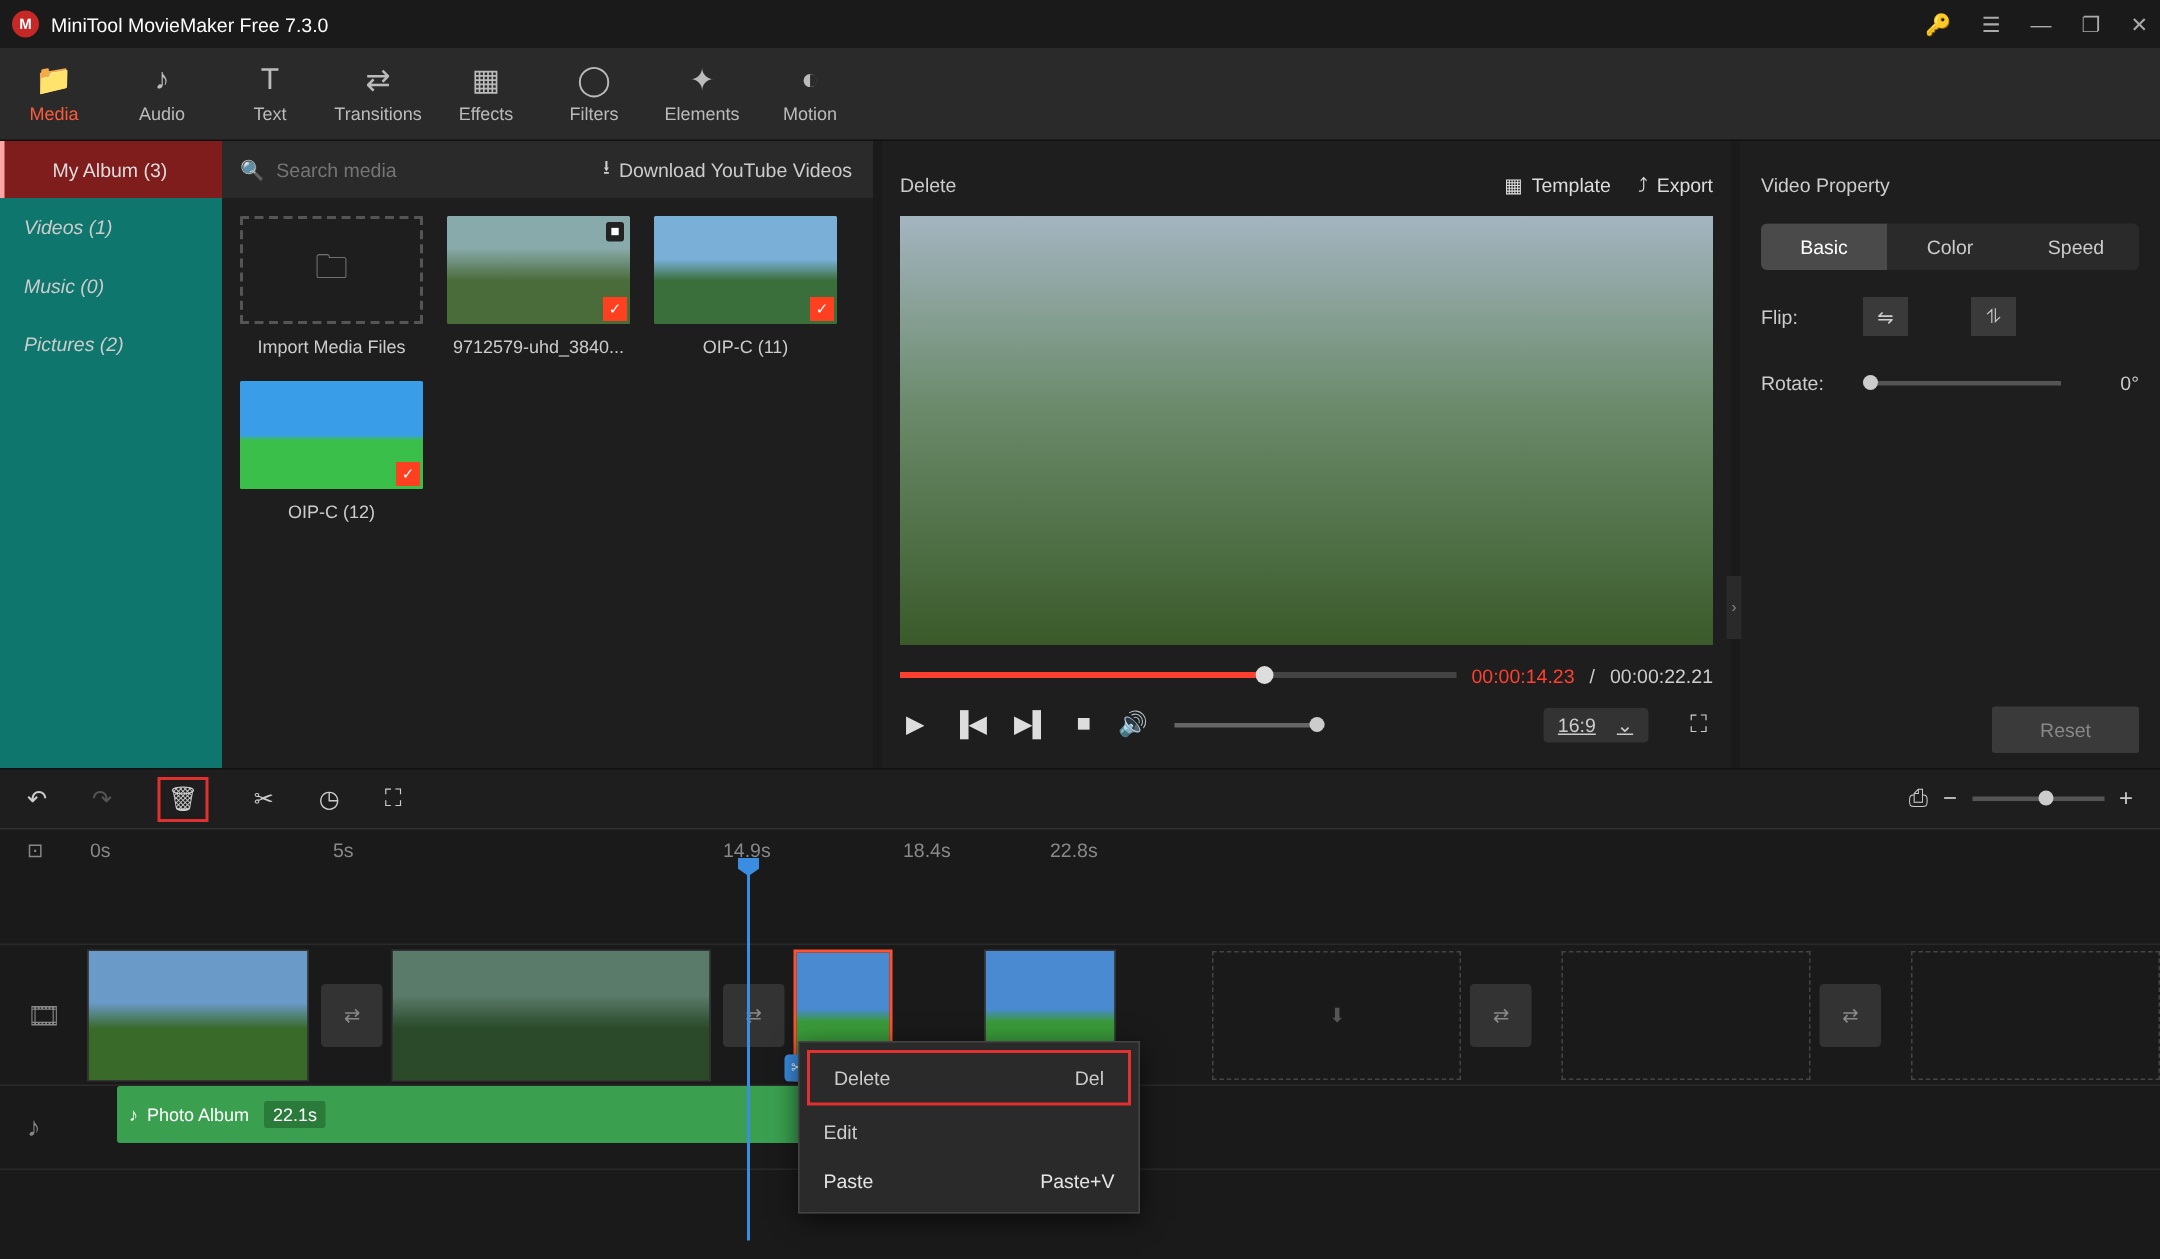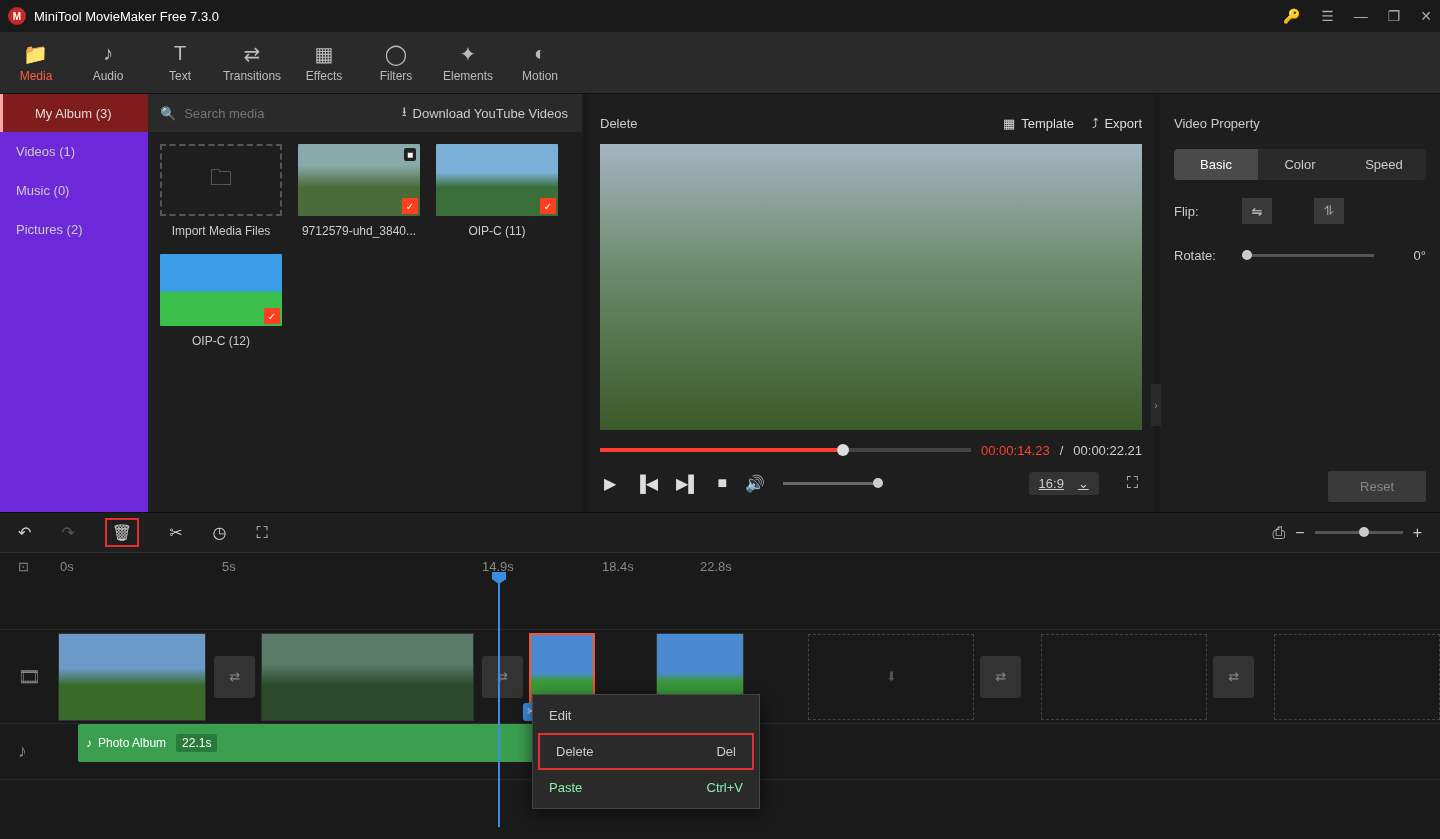--- a/index.html
+++ b/index.html
@@ -16,21 +16,21 @@
 .tool-item .ticon { font-size: 20px; height: 22px; display:flex; align-items:center;}
 .tool-item .tlabel { font-size: 12px; }
 .main { display: flex; height: 418px; }
 .left-panel { width: 582px; display: flex; flex-direction: column; background: #1a1a1a;}
 .album-row { display: flex; height: 38px; align-items: center; background:#2a2a2a;}
 .album-tab { width:148px; padding: 0 32px; height:100%; display:flex;align-items:center; color: #ddd; background:#7f1d1d; border-left:3px solid #fca5a5; }
 .search-area { flex:1; display:flex; align-items:center; padding: 0 12px; color:#888; gap:8px;}
 .search-area input { background:transparent; border:none; color:#ccc; outline:none; flex:1; font-size:13px;}
 .dl-link { display:flex; align-items:center; gap:6px; padding-right:14px; color:#ccc; cursor:pointer;}
 .left-body { display:flex; flex:1; }
-.cat-list { width:148px; background:#6d28d9; }
+.cat-list { width:148px; background:#0f766e;font-style:italic; }
 .cat-item { padding: 12px 16px; color:#ccc; cursor:pointer; }
 .media-grid { flex:1; padding:12px; display:flex; flex-wrap:wrap; gap:16px; align-content:flex-start; background:#1e1e1e;}
 .media-card { width:122px; display:flex; flex-direction:column; align-items:center; gap:8px;}
 .thumb { width:122px; height:72px; background:#555; position:relative; border-radius:1px;}
 .thumb.import { border:2px dashed #555; background:transparent; display:flex; align-items:center; justify-content:center; color:#888; font-size:22px;}
 .thumb .badge-vid { position:absolute; top:4px; right:4px; background:#222; color:#fff; font-size:10px; padding:1px 3px; border-radius:2px;}
 .thumb .badge-chk { position:absolute; bottom:2px; right:2px; width:16px; height:16px; background:#ff4020; color:#fff; font-size:10px; display:flex;align-items:center;justify-content:center;}
 .media-card .mlabel { font-size:12px; color:#ccc; max-width:120px; overflow:hidden; text-overflow:ellipsis; white-space:nowrap;}
 .thumb.mountain { background: linear-gradient(#7ab0d8 40%, #3a6e3a 60%); }
 .thumb.valley { background: linear-gradient(#8aa 30%, #4a6b3a 60%); }
@@ -85,21 +85,21 @@
 .clip.c1 { width:152px; background:linear-gradient(#6a9ac8 40%, #3a6a2a 60%);}
 .clip.c2 { width:218px; background:linear-gradient(#5a7a6a 35%, #2a4a2a 60%);}
 .clip.c3 { width:68px; background:linear-gradient(#4a8ad0 45%, #3a9a3a 55%);}
 .clip.c4 { width:90px; background:linear-gradient(#4a8ad0 45%, #3a9a3a 55%);}
 .trans-gap { width:42px; height:42px; background:#333; display:flex;align-items:center;justify-content:center; color:#888; margin:0 6px; border-radius:3px;}
 .empty-slot { width:170px; height:86px; border:1px dashed #444; margin-left:14px; display:flex;align-items:center;justify-content:center; color:#555;}
 .split-badge { position:absolute; bottom:-2px; left:-8px; width:18px;height:18px; background:#3a8de0; border-radius:3px; color:#fff; font-size:11px; display:flex;align-items:center;justify-content:center;}
 .ctx-menu { position:absolute; left:532px; top:694px; width:228px; background:#2a2a2a; border:1px solid #444; z-index:20; padding:4px 0; box-shadow:0 4px 16px rgba(0,0,0,0.6);}
 .ctx-item { display:flex; padding:9px 16px; color:#ccc; cursor:pointer; justify-content:space-between;}
 .ctx-item.hl { border:2px solid #e03030; margin:1px 5px; }
-.ctx-item.disabled { color:#86efac;gap:36px;}
+.ctx-item.disabled { color:#e5e5e5;gap:36px;}
 .audio-clip { position:absolute; left:78px; top:0; height:38px; width:620px; background:#3aa050; border-radius:2px; display:flex; align-items:center; padding:0 8px; gap:6px; color:#fff; font-size:12px;}
 .audio-clip .dur-badge { background:#2a7a3a; padding:2px 6px; border-radius:2px; margin-left:4px;}
 </style>
 </head>
 <body>
 
 <div class="titlebar">
   <div class="logo">M</div>
   <div class="title">MiniTool MovieMaker Free 7.3.0</div>
   <div class="winbtns">
@@ -318,24 +318,24 @@
     <span class="track-icon">♪</span>
     <div class="audio-clip">
       <span>♪</span>
       <span>Photo Album</span>
       <span class="dur-badge">22.1s</span>
     </div>
   </div>
 </div>
 
 <div class="ctx-menu">
-  <div class="ctx-item">
-    <span>Edit</span>
-  </div>
   <div class="ctx-item hl">
     <span>Delete</span>
     <span>Del</span>
   </div>
+  <div class="ctx-item">
+    <span>Edit</span>
+  </div>
   <div class="ctx-item disabled">
     <span>Paste</span>
-    <span>Ctrl+V</span>
+    <span>Paste+V</span>
   </div>
 </div>
 
 </body></html>

